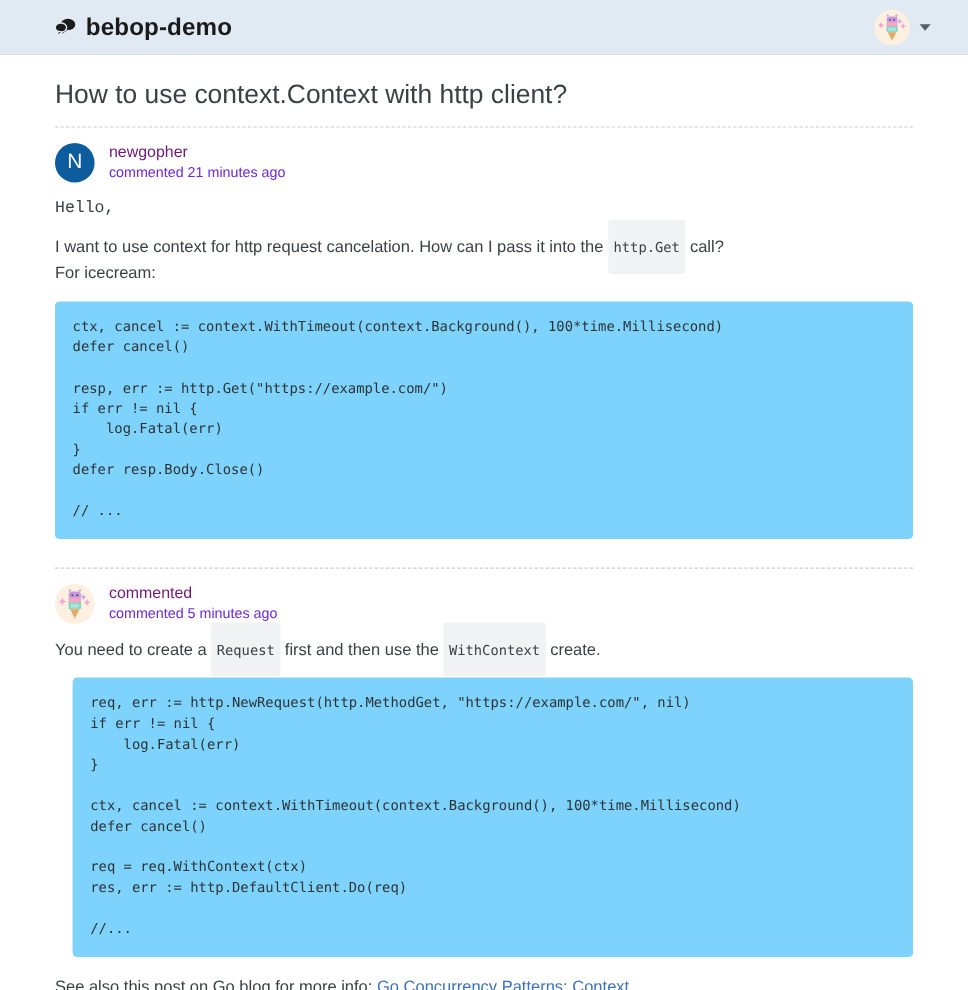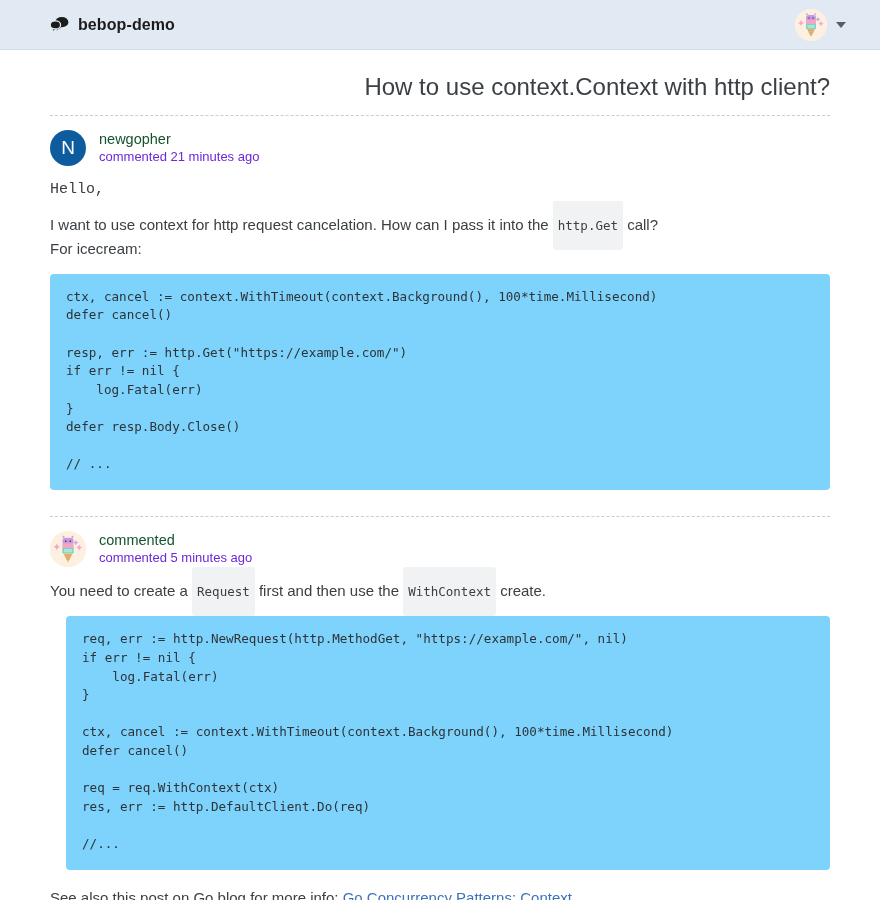--- a/index.html
+++ b/index.html
@@ -32,21 +32,21 @@
     color: #1b1b1b;
   }
   .brand-icon {
     display: inline-block;
     width: 19px;
     height: 17px;
     position: relative;
     line-height: 0;
   }
   .brand-title {
-    font-size: 16px;
+    font-size: 22px;
     font-weight: bold;
     letter-spacing: 0.1px;
     color: #1b1b1b;
     white-space: nowrap;
   }
   .navbar-spacer { flex: 1 1 auto; }
   .user-menu {
     display: flex;
     align-items: center;
     gap: 9px;
@@ -70,21 +70,20 @@
   
   .page {
     padding: 0 50px;
   }
   .issue-title {
     font-size: 24px;
     font-weight: normal;
     color: #3b4045;
     margin: 22px 0 13px 0;
     line-height: 1.25;
-    text-align: right;
   }
   .divider {
     border: 0;
     border-top: 1px dashed #c8cdd2;
     margin: 0;
   }
 
   
   .comment { padding: 14px 0 10px 0; }
   .comment-head {
@@ -107,21 +106,21 @@
   .avatar-img {
     width: 36px; height: 36px;
     border-radius: 50%;
     overflow: hidden;
     flex: 0 0 auto;
     background: #fdf0e0;
     display: block;
   }
   .meta-name {
     font-size: 14.5px;
-    color: #14532d;
+    color: #701a75;
     line-height: 1.25;
   }
   .meta-time {
     font-size: 13px;
     color: #6d28d9;
     line-height: 1.35;
   }
 
   .para {
     font-size: 15px;

